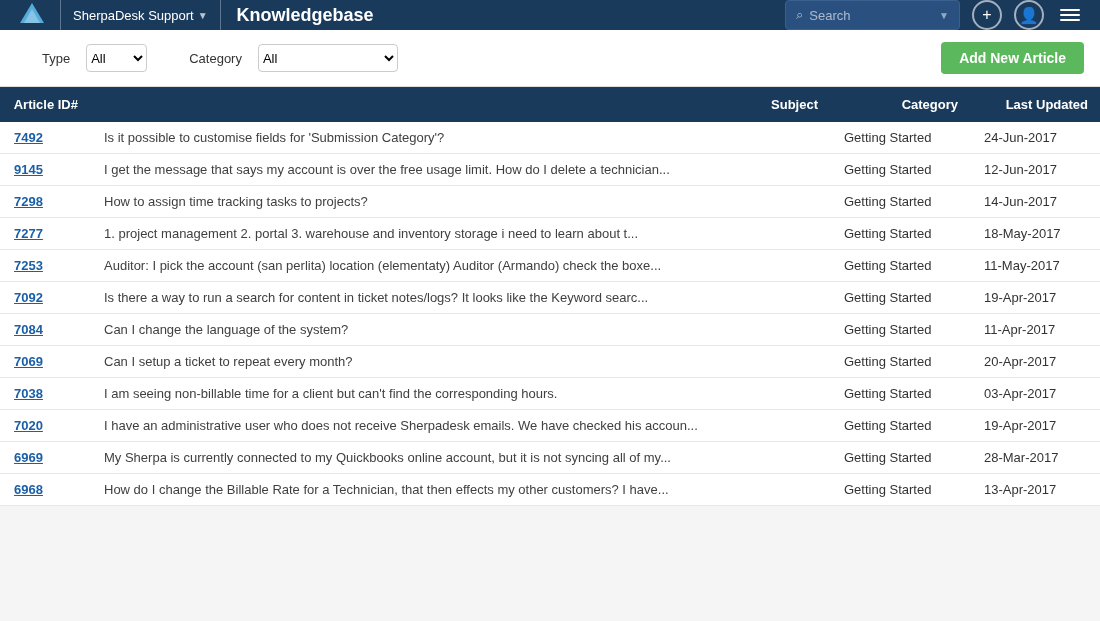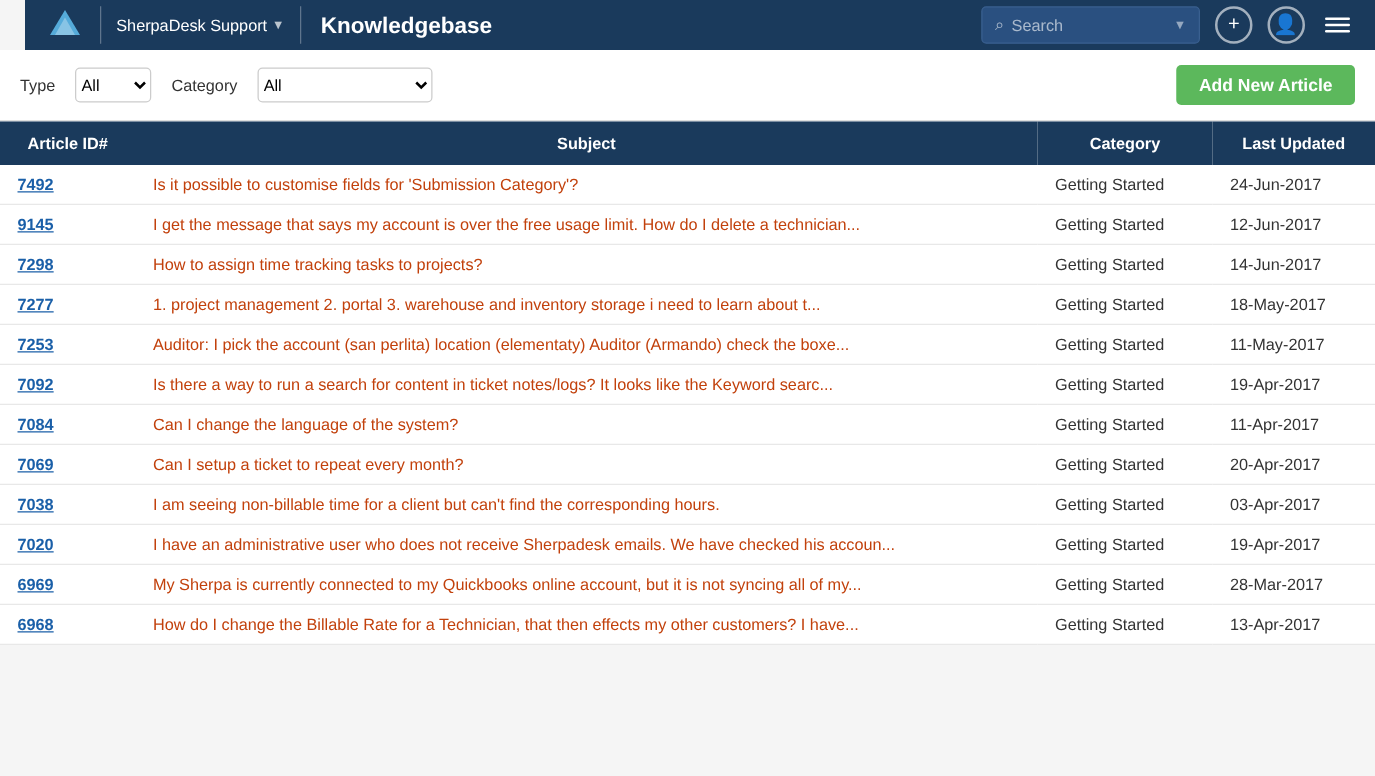--- a/index.html
+++ b/index.html
@@ -1,26 +1,25 @@
 <!DOCTYPE html>
 <html><head>
   <meta charset="utf-8">
   <style>
     * { box-sizing: border-box; margin: 0; padding: 0; }
     body { font-family: -apple-system, BlinkMacSystemFont, "Segoe UI", Arial, sans-serif; font-size: 13px; background: #f5f5f5; }
 
     
     .header {
       background: #1a3a5c;
-      height: 40px;
+      height: 30px;
       display: flex;
       align-items: center;
       padding: 0 16px;
       gap: 12px;
-      margin-left: 20px;
     }
     .header-logo {
       width: 32px;
       height: 32px;
       display: flex;
       align-items: center;
       justify-content: center;
     }
     .header-logo svg { width: 28px; height: 28px; }
     .header-divider {
@@ -104,20 +103,21 @@
       padding: 12px 16px;
       border-bottom: 1px solid #ddd;
       display: flex;
       align-items: center;
       gap: 16px;
     }
     .toolbar-label {
       font-size: 13px;
       color: #333;
       font-weight: 500;
+      margin-left: 26px;
     }
     .toolbar-select {
       border: 1px solid #ccc;
       border-radius: 4px;
       padding: 4px 24px 4px 0;
       font-size: 13px;
       background: #fff;
       appearance: auto;
       height: 28px;
       cursor: pointer;
@@ -142,22 +142,22 @@
     }
     table {
       width: 100%;
       border-collapse: collapse;
     }
     thead tr {
       background: #1a3a5c;
       color: #fff;
     }
     thead th {
-      padding: 10px 22px;
-      text-align: center;
+      padding: 10px 12px;
+      text-align: right;
       font-size: 13px;
       font-weight: 600;
       white-space: nowrap;
       margin-left: 16px;
     }
     thead th:first-child { width: 90px; }
     thead th:nth-child(2) { width: auto; }
     thead th:nth-child(3) { width: 140px; }
     thead th:nth-child(4) { width: 130px; }
 
@@ -171,21 +171,21 @@
       color: #333;
       vertical-align: middle;
     }
     .article-id-link {
       color: #1a5fa8;
       text-decoration: underline;
       font-weight: 600;
       cursor: pointer;
     }
     .subject-text {
-      color: #c2410c;
+      color: #404040;
     }
     .category-text {
       color: #333;
     }
     .date-text {
       color: #333;
       white-space: nowrap;
     }
   </style>
 </head>

